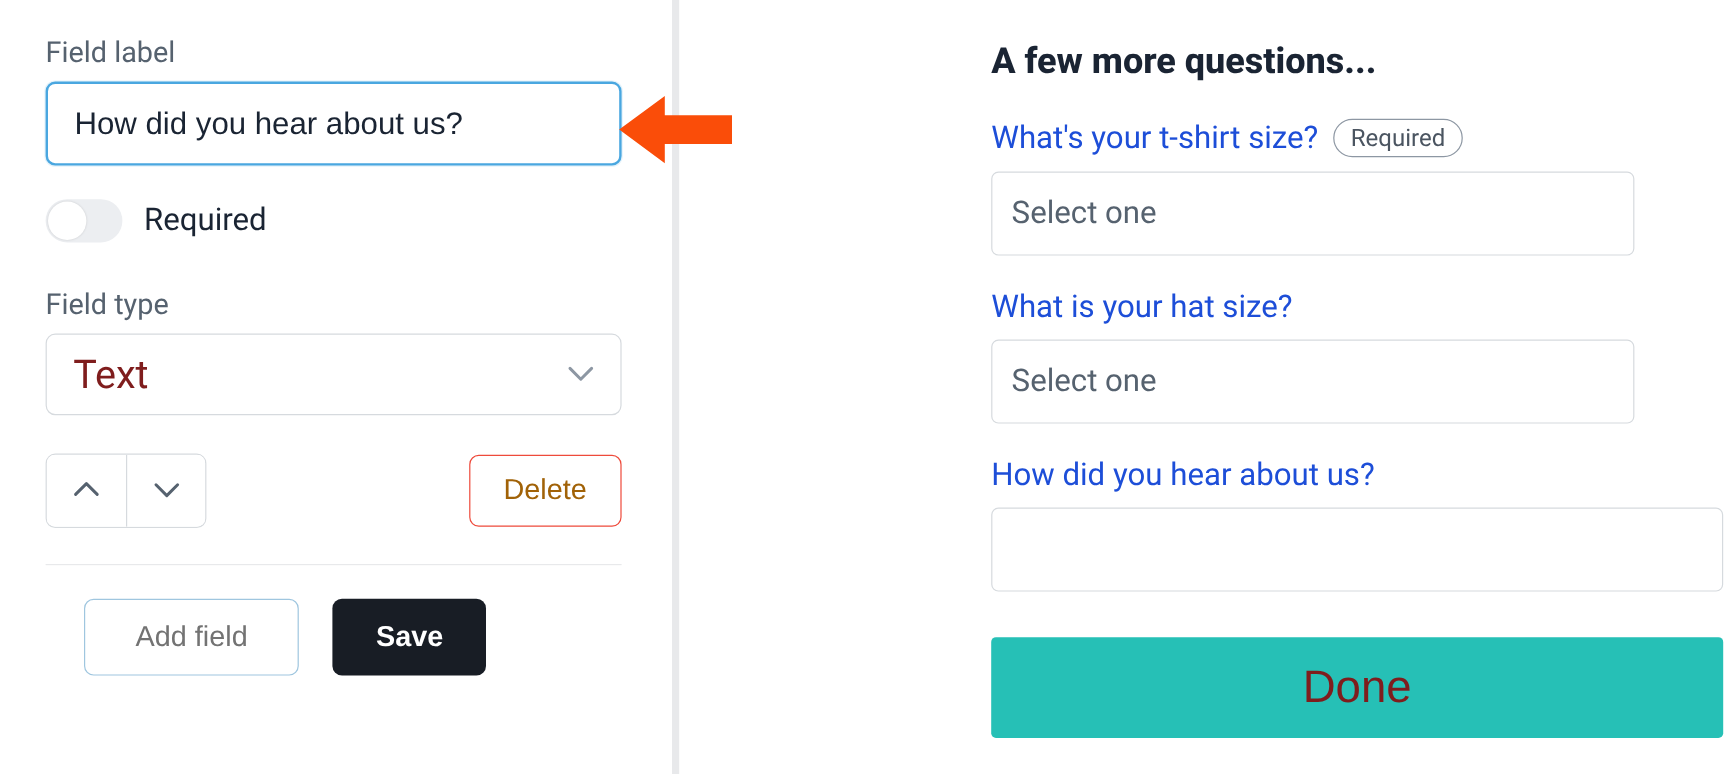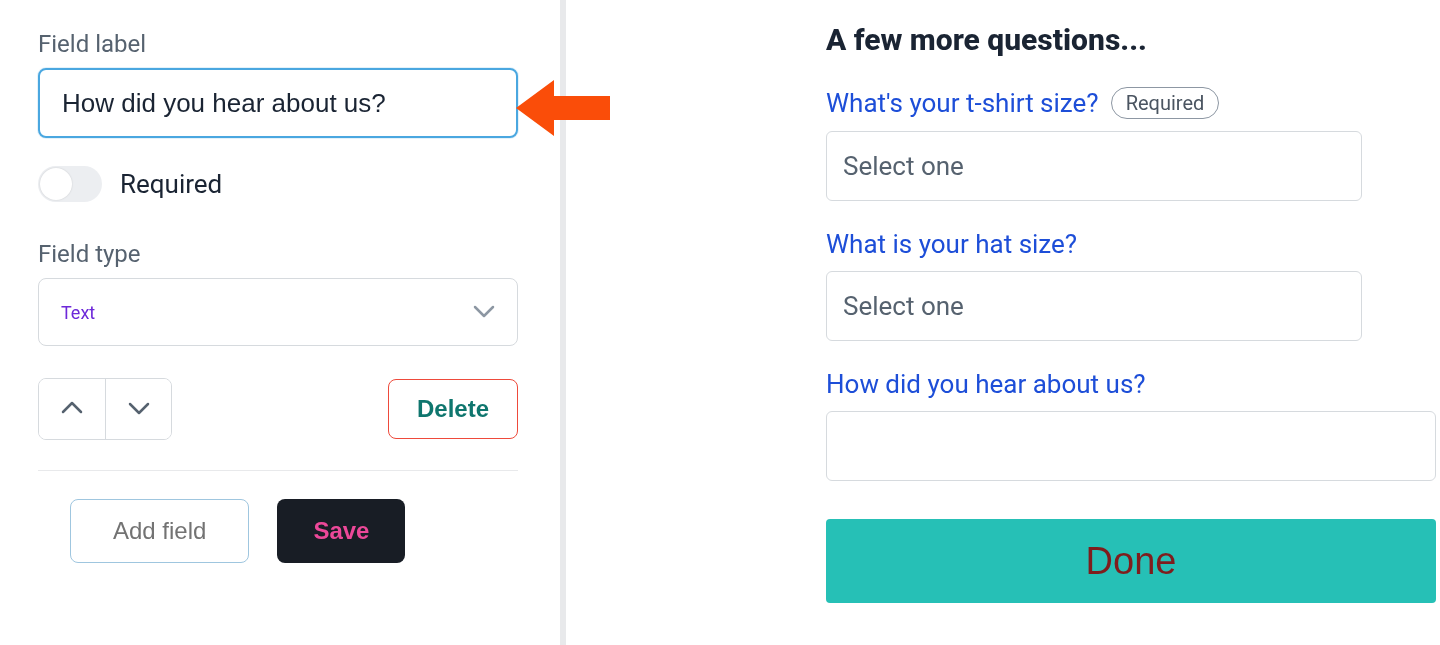--- a/index.html
+++ b/index.html
@@ -21,21 +21,21 @@
       padding: 30px 38px 20px 38px;
       position: relative;
     }
     .divider {
       width: 6px;
       background: #e8e9eb;
       height: 100%;
     }
     .right-panel {
       flex: 1;
-      padding: 22px 0 30px 260px;
+      padding: 34px 0 30px 260px;
       position: relative;
     }
 
     
     .field-block-label {
       font-size: 24px;
       color: #56626f;
       margin-bottom: 10px;
     }
     .text-input {
@@ -84,22 +84,22 @@
       border: 1px solid #d6dade;
       border-radius: 8px;
       display: flex;
       align-items: center;
       justify-content: space-between;
       padding: 0 22px;
       cursor: pointer;
       margin-top: 10px;
     }
     .select-value {
-      font-size: 18px;
-      color: #6d28d9;
+      font-size: 33px;
+      color: #7f1d1d;
     }
     .chevron-down {
       color: #8d97a3;
     }
     .chevron-down svg { display:block; }
 
     .actions-row {
       display: flex;
       align-items: center;
       justify-content: space-between;
@@ -126,23 +126,23 @@
       color: #56626f;
     }
     .reorder-btn + .reorder-btn {
       border-left: 1px solid #d6dade;
     }
     .delete-btn {
       height: 60px;
       padding: 0 28px;
       border: 1.5px solid #ee4a3b;
       background: #fff;
-      color: #0f766e;
+      color: #a16207;
       font-size: 24px;
-      font-weight: 700;
+      font-weight: 400;
       border-radius: 8px;
       cursor: pointer;
     }
 
     .bottom-row {
       display: flex;
       gap: 28px;
       margin-top: 28px;
       padding-left: 32px;
     }
@@ -155,21 +155,21 @@
       font-size: 24px;
       font-weight: 500;
       border-radius: 8px;
       cursor: pointer;
     }
     .save-btn {
       height: 64px;
       padding: 0 36px;
       border: none;
       background: #181d25;
-      color: #ec4899;
+      color: #ffffff;
       font-size: 24px;
       font-weight: 600;
       border-radius: 8px;
       cursor: pointer;
     }
 
     
     .arrow-annotation {
       position: absolute;
       left: 510px;

